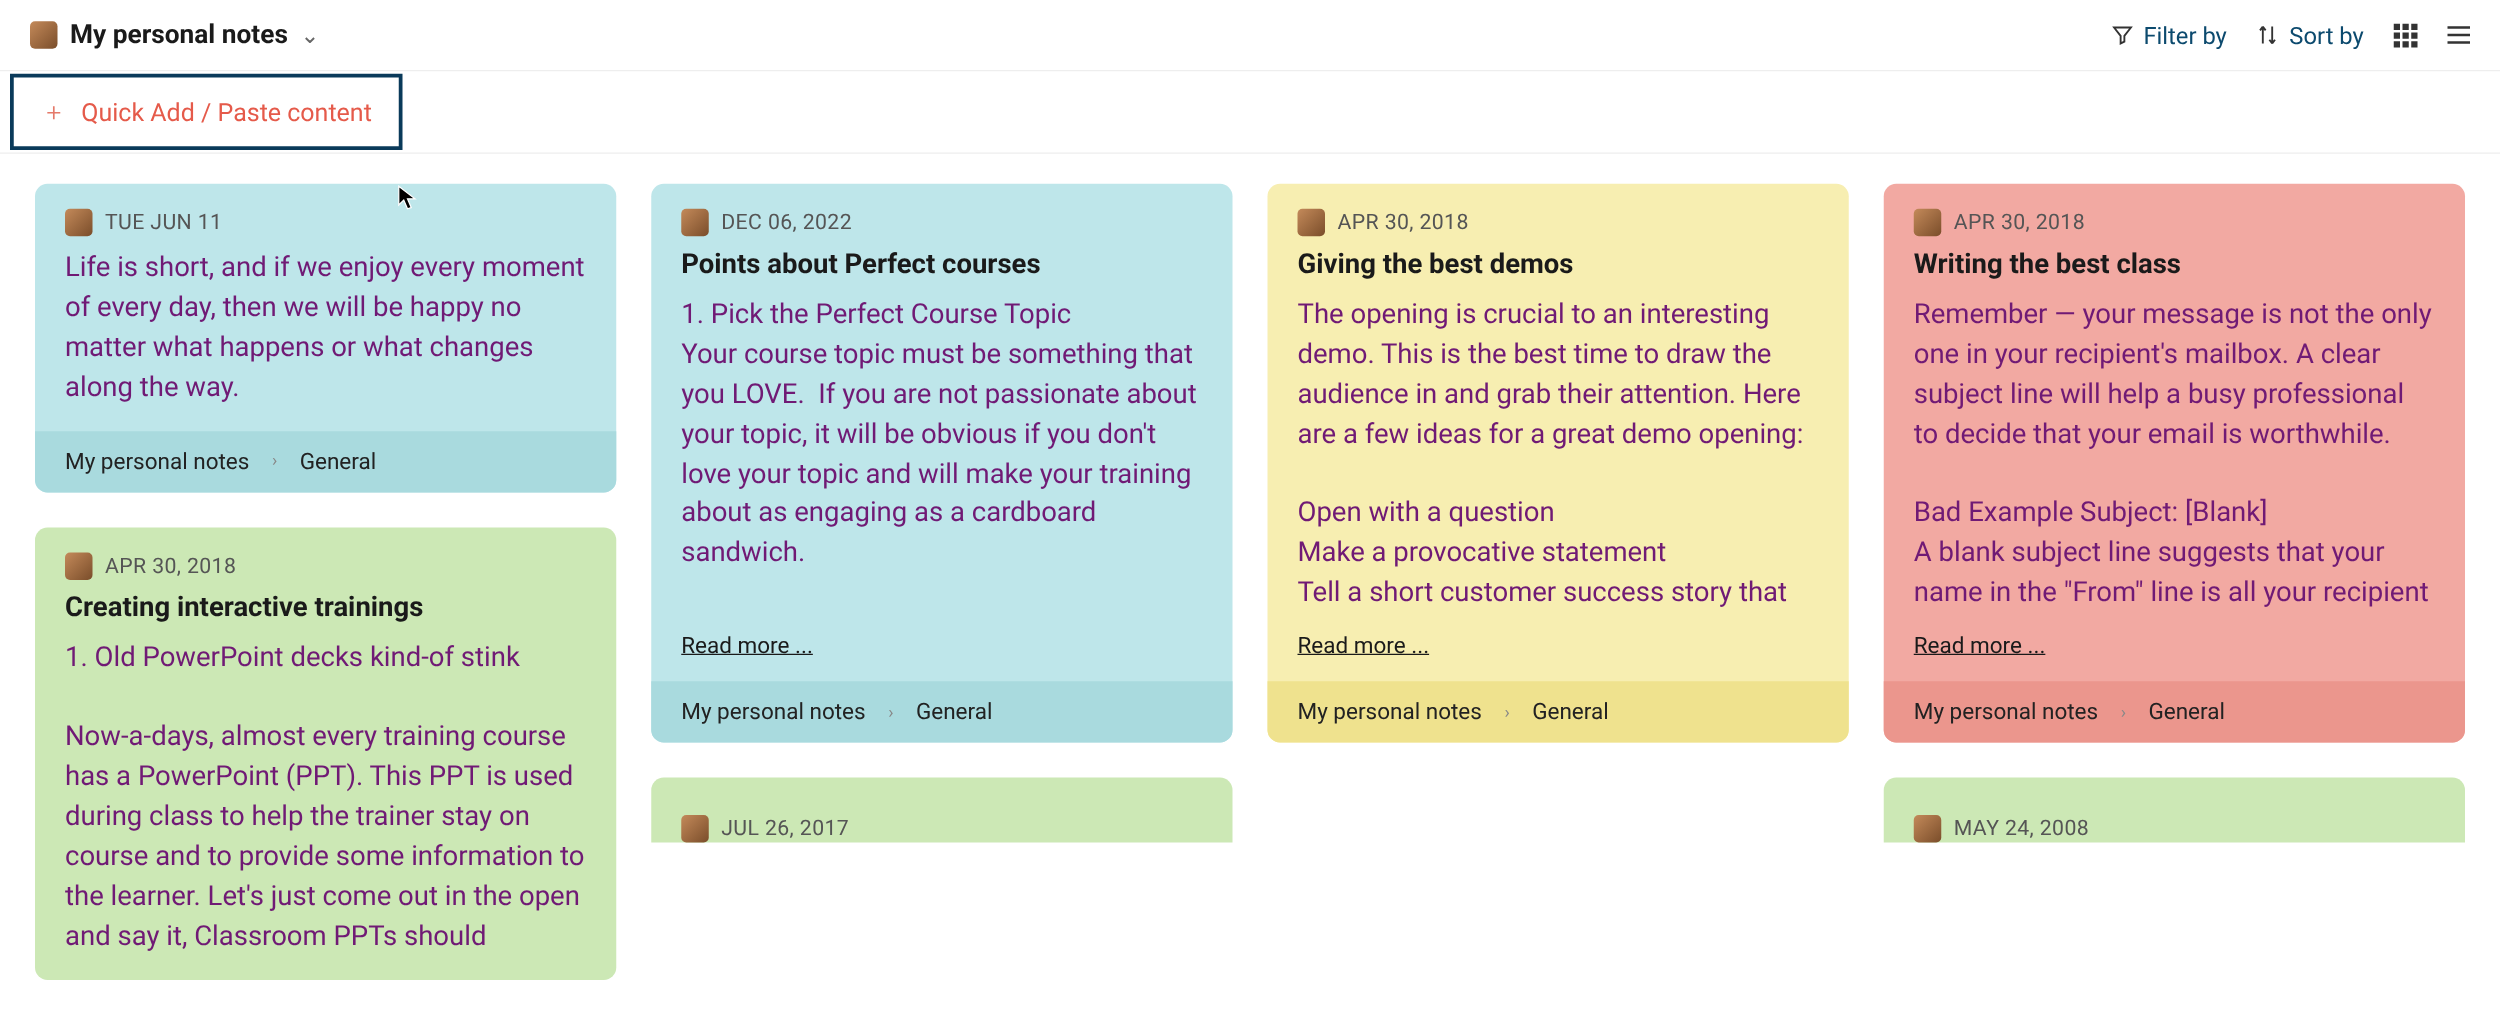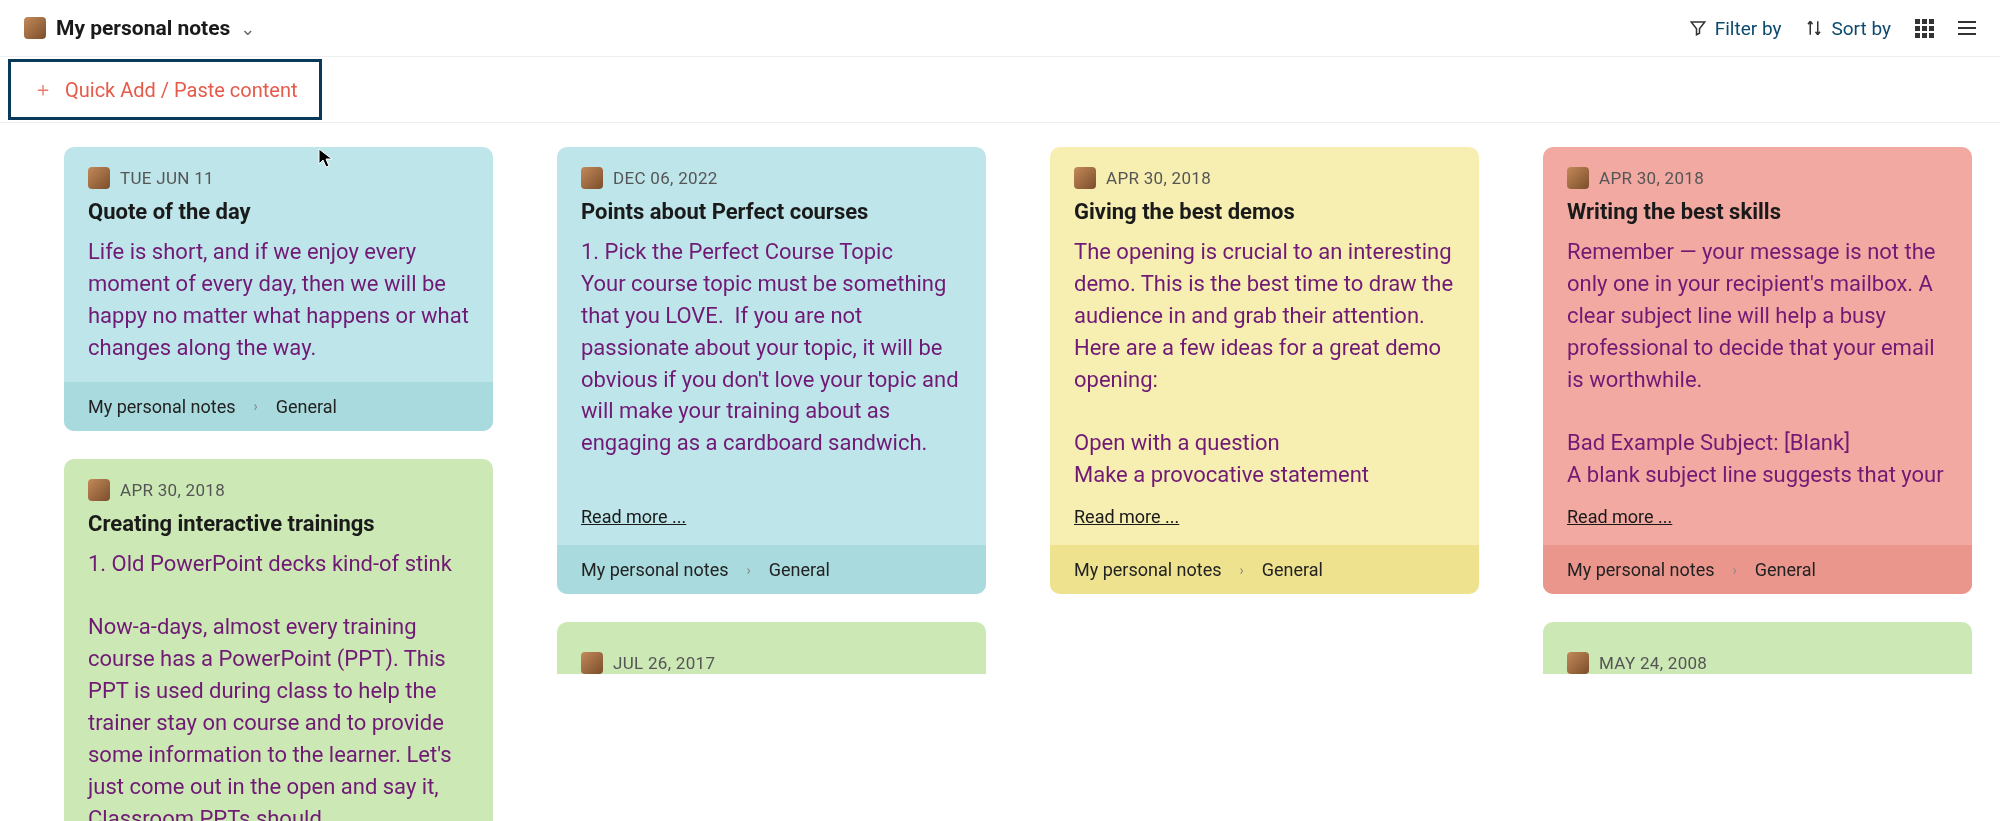--- a/index.html
+++ b/index.html
@@ -73,21 +73,20 @@
   column-count: 4;
   column-gap: 28px;
 }
 .card {
   break-inside: avoid;
   border-radius: 10px;
   padding: 20px 24px 18px 24px;
   margin-bottom: 28px;
   display:flex;
   flex-direction:column;
-  margin-left:36px;
 }
 .card-head { display:flex; align-items:center; gap:10px; margin-bottom:10px;}
 .card-date { color:#555; font-size:17px; letter-spacing:0.3px;}
 .card-title { font-weight:700; font-size:22px; margin-bottom:12px;}
 .card-body { white-space:pre-wrap; font-size:22px; line-height:1.45; color:#701a75;}
 .readmore { margin-top:10px; text-decoration:underline; cursor:pointer; font-size:18px;}
 .card-foot { display:flex; align-items:center; gap:18px; margin-top:22px; font-size:18px; color:#222;}
 .crumb-sep { color:#888; font-size:14px;}
 .bg-blue { background:#bee6ea; }
 .bg-green { background:#cce8b5; }
@@ -156,21 +155,20 @@
       <path d="M1 1 L1 16 L5 12 L8 19 L11 18 L8 11 L14 11 Z" fill="#000" stroke="#fff" stroke-width="1"></path>
     </svg>
 </div>
 
 <div class="board" id="board">
     <div class="card bg-blue">
       <div class="card-head">
         <div class="avatar"></div>
         <div class="card-date">TUE JUN 11</div>
       </div>
-      <div class="card-title">Quote of the day</div>
       <div class="card-body">Life is short, and if we enjoy every moment of every day, then we will be happy no matter what happens or what changes along the way.</div>
       <div class="card-foot foot-blue">
         <span>My personal notes</span>
         <span class="crumb-sep">›</span>
         <span>General</span>
       </div>
     </div>
     <div class="card bg-green">
       <div class="card-head">
         <div class="avatar"></div>
@@ -221,21 +219,21 @@
         <span>My personal notes</span>
         <span class="crumb-sep">›</span>
         <span>General</span>
       </div>
     </div>
     <div class="card bg-red">
       <div class="card-head">
         <div class="avatar"></div>
         <div class="card-date">APR 30, 2018</div>
       </div>
-      <div class="card-title">Writing the best skills</div>
+      <div class="card-title">Writing the best class</div>
       <div class="card-body truncate">Remember — your message is not the only one in your recipient's mailbox. A clear subject line will help a busy professional to decide that your email is worthwhile.
 
 Bad Example Subject: [Blank]
 A blank subject line suggests that your name in the "From" line is all your recipient should need in order to make you message a top priority. That could come across as arrogant, or at the very least, thoughtless. A well-chosen subject line is an</div>
       <div class="readmore">Read more ...</div>
       <div class="card-foot foot-red">
         <span>My personal notes</span>
         <span class="crumb-sep">›</span>
         <span>General</span>
       </div>

